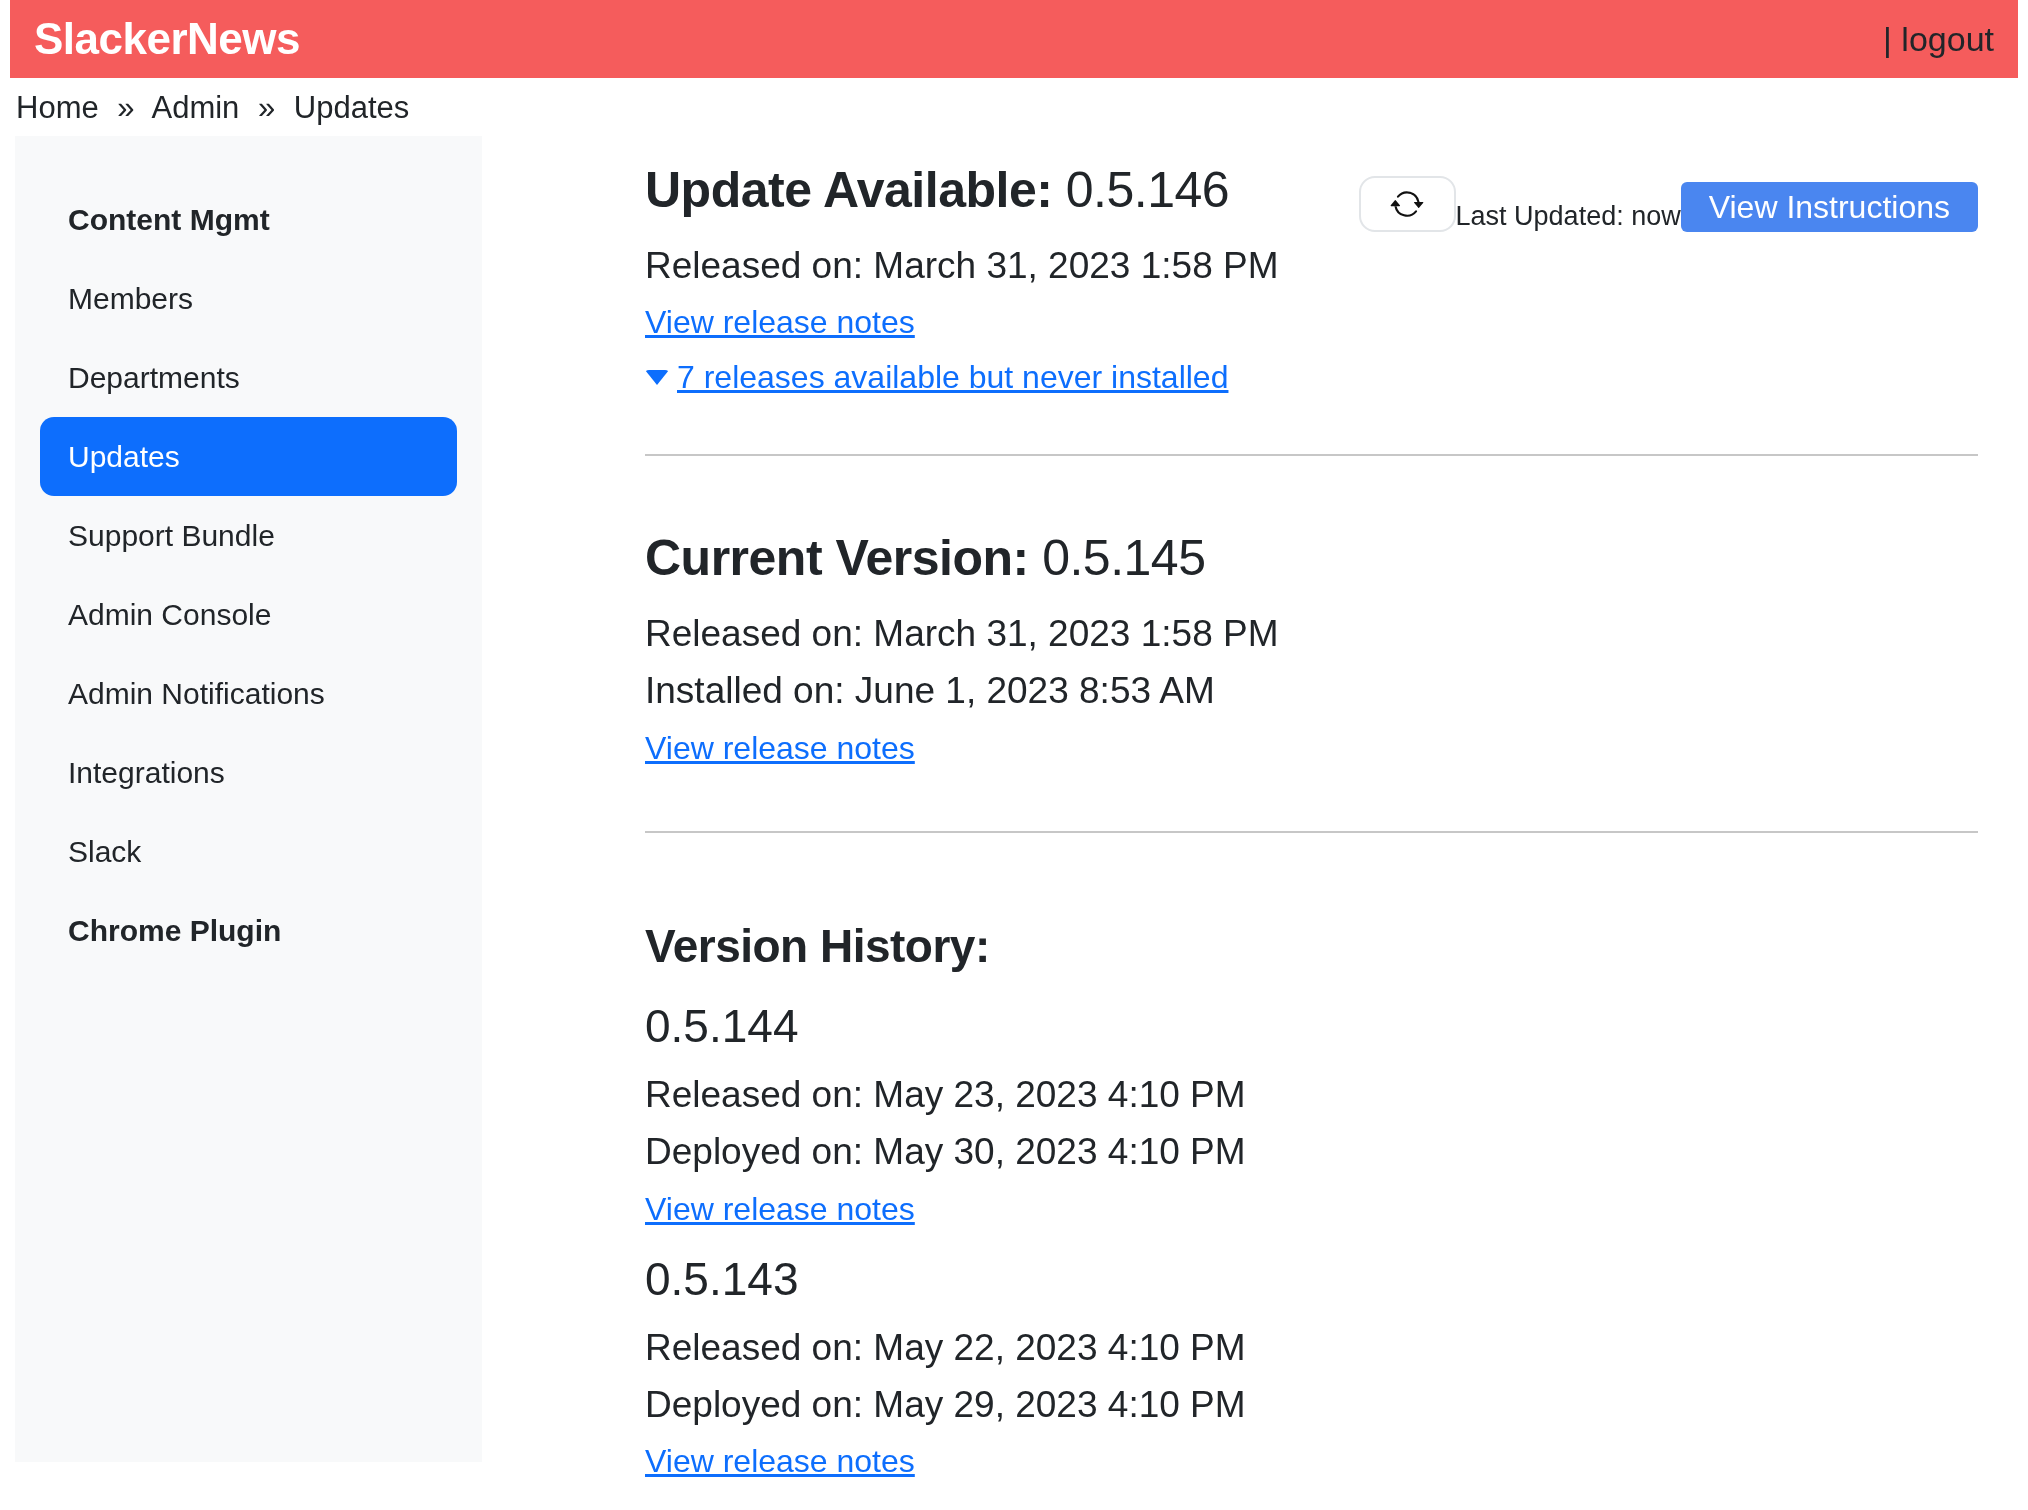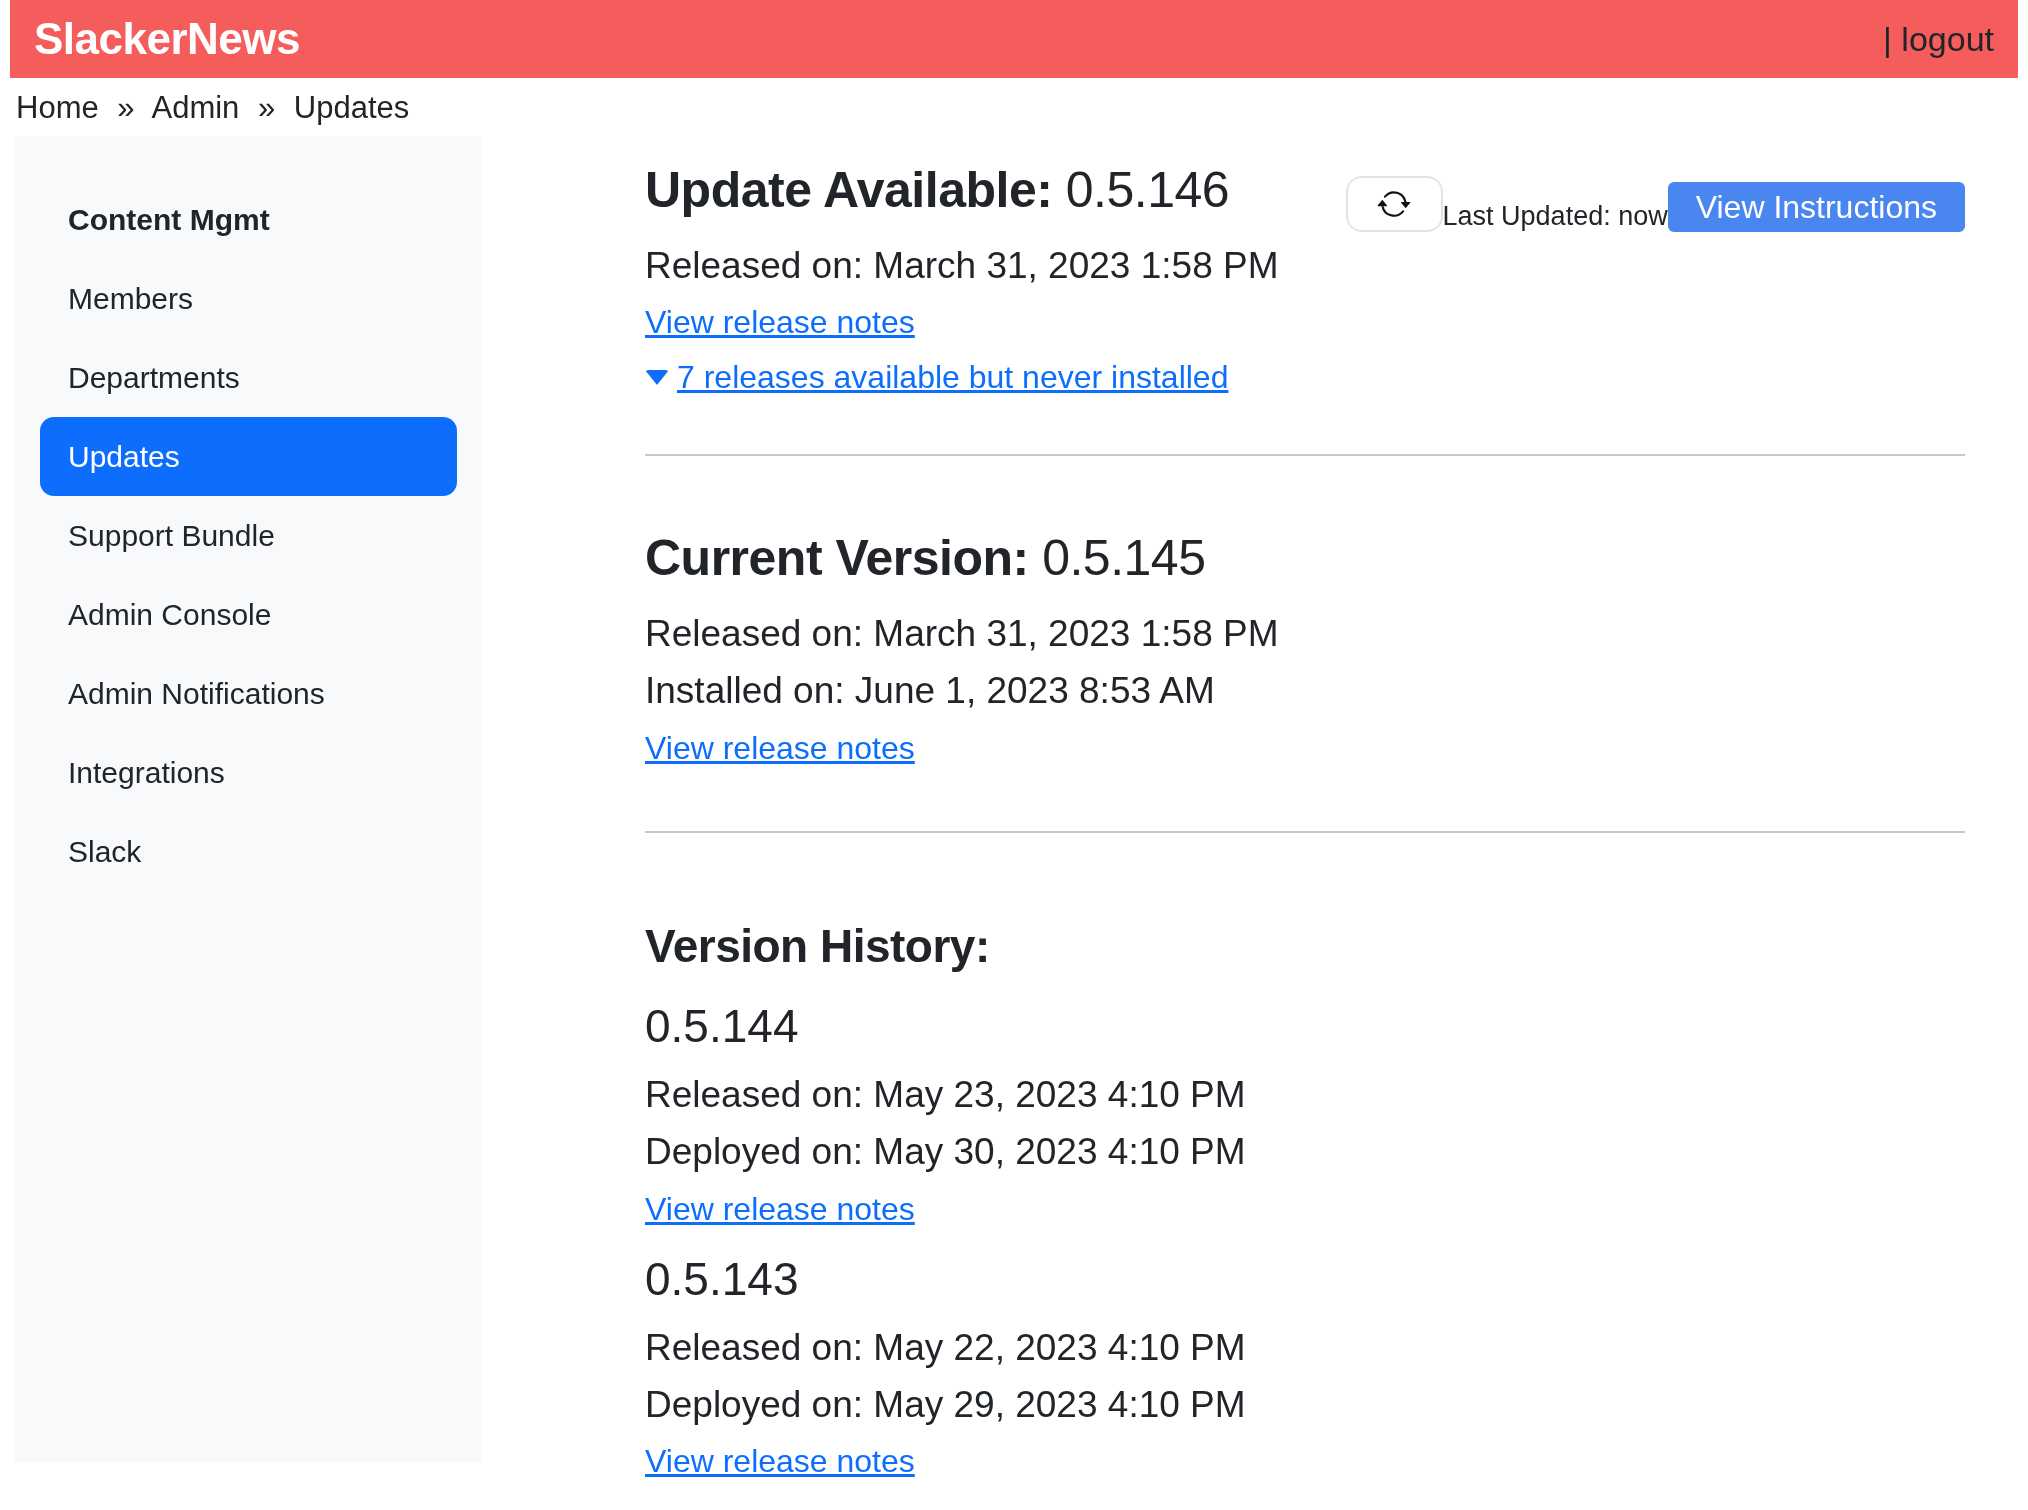--- a/index.html
+++ b/index.html
@@ -67,21 +67,21 @@
     border-radius: 14px;
     color: #212529;
     cursor: pointer;
     user-select: none;
   }
   .nav-item.strong { font-weight: 600; }
   .nav-item.active { background: #0d6efd; color: #ffffff; }
   
   main {
     flex: 1;
-    padding: 28px 63px 0 163px;
+    padding: 28px 50px 0 163px;
     box-sizing: border-box;
   }
   .section-head { display: flex; justify-content: space-between; align-items: flex-start; }
   .section-title {
     font-size: 50px;
     font-weight: 700;
     letter-spacing: -0.5px;
     margin: 0 0 20px 0;
     line-height: 1.05;
   }
@@ -178,20 +178,21 @@
   <aside class="sidebar">
     <div class="nav-item strong">Content Mgmt</div>
     <div class="nav-item">Members</div>
     <div class="nav-item">Departments</div>
     <div class="nav-item active">Updates</div>
     <div class="nav-item">Support Bundle</div>
     <div class="nav-item">Admin Console</div>
     <div class="nav-item">Admin Notifications</div>
     <div class="nav-item">Integrations</div>
     <div class="nav-item">Slack</div>
+    <div class="nav-item strong">Chrome Plugin</div>
   </aside>
 
   <main>
 
     <section>
       <div class="section-head">
         <div>
           <h1 class="section-title">
             <span>Update Available:</span>
             <span class="version-val">0.5.146</span>

